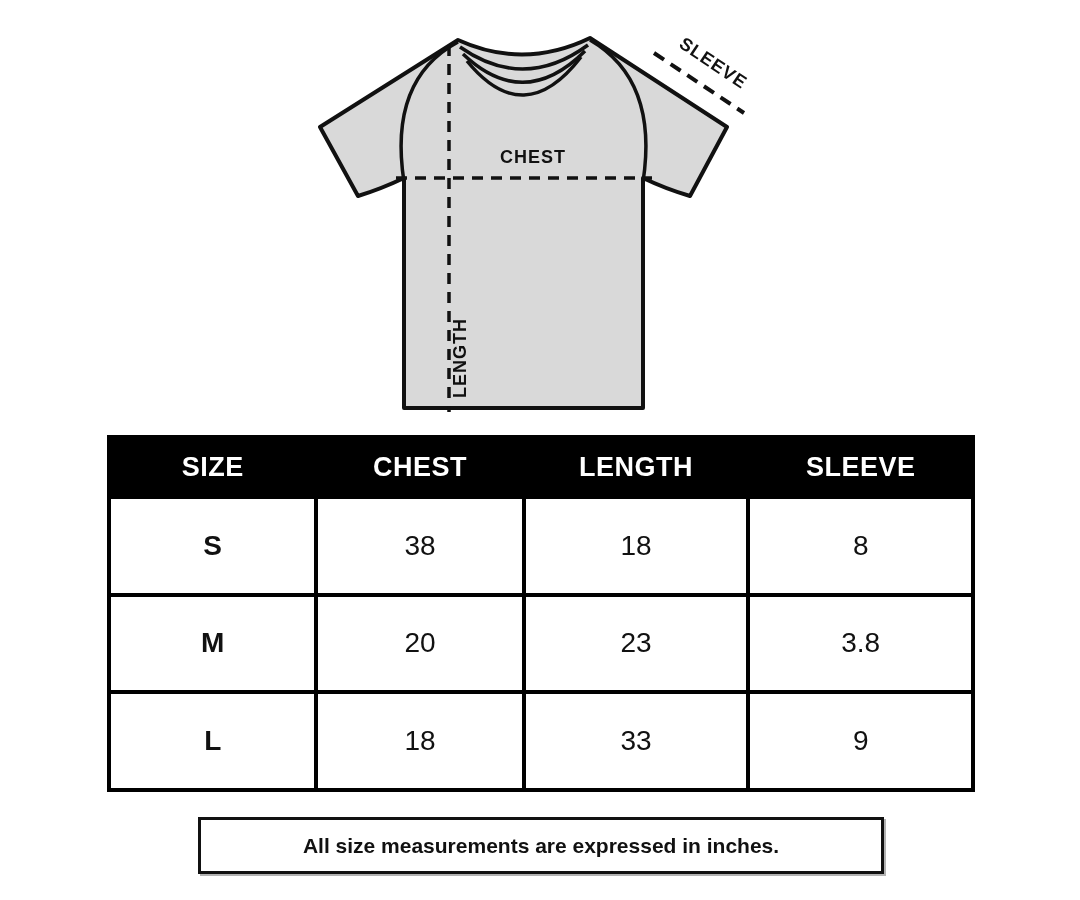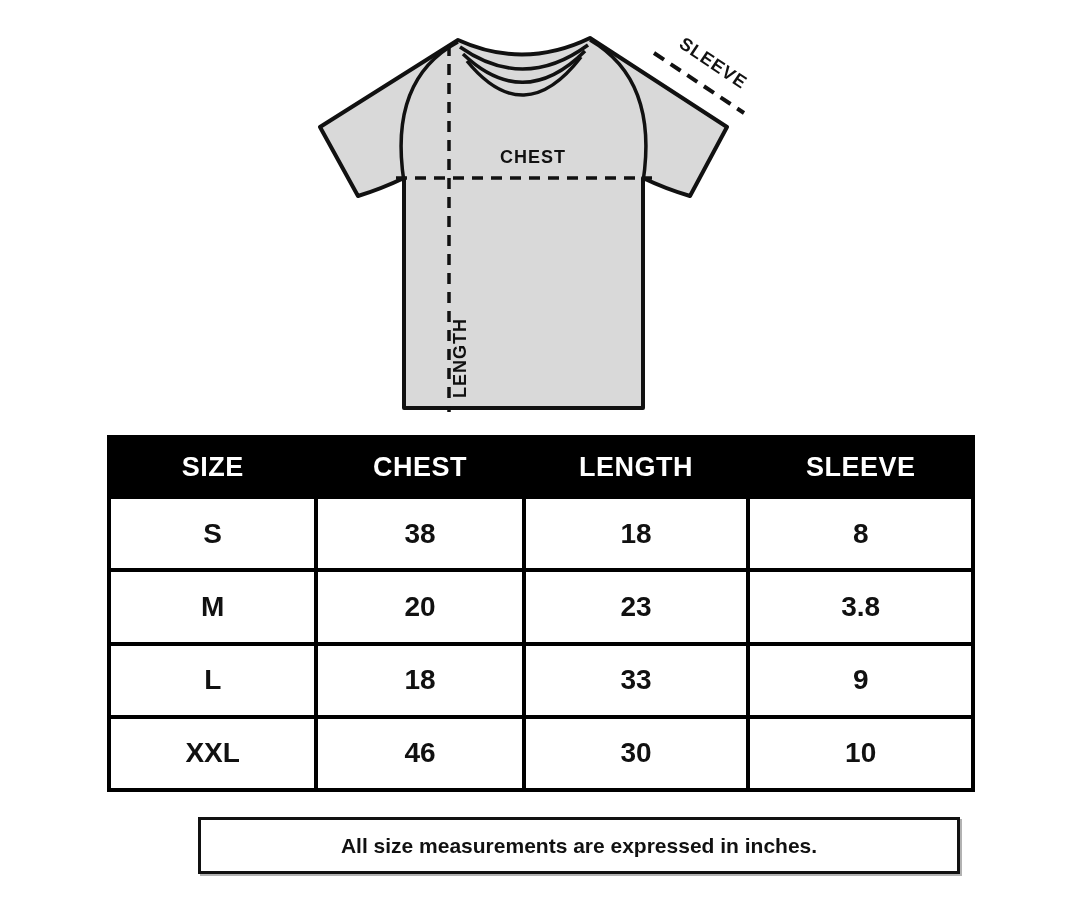--- a/index.html
+++ b/index.html
@@ -60,32 +60,32 @@
     font-weight: 700;
     font-size: 27px;
     letter-spacing: 0.5px;
     height: 56px;
     border-color: #000000;
   }
   table.size-table td {
     background: #ffffff;
     font-size: 28px;
     color: #111111;
-    font-weight: 700;
+    font-weight: 400;
   }
   table.size-table td.size-col {
     font-weight: 700;
   }
 
   
   .footnote-box {
     position: absolute;
     left: 198px;
     top: 817px;
-    width: 762px;
+    width: 686px;
     height: 57px;
     box-sizing: border-box;
     border: 3px solid #111111;
     background: #ffffff;
     box-shadow: 2px 2px 0 rgba(0,0,0,0.3);
     display: flex;
     align-items: center;
     justify-content: center;
   }
   .footnote-box .note-text {
@@ -153,26 +153,20 @@
           <td>20</td>
           <td>23</td>
           <td>3.8</td>
         </tr>
         <tr>
           <td class="size-col">L</td>
           <td>18</td>
           <td>33</td>
           <td>9</td>
         </tr>
-        <tr>
-          <td class="size-col">XXL</td>
-          <td>46</td>
-          <td>30</td>
-          <td>10</td>
-        </tr>
       </tbody>
     </table>
   </div>
 
   <div class="footnote-box">
     <span class="note-text">All size measurements are expressed in inches.</span>
   </div>
 
 </div>
 

